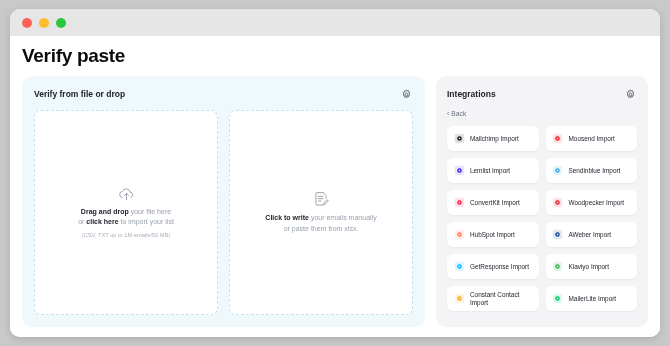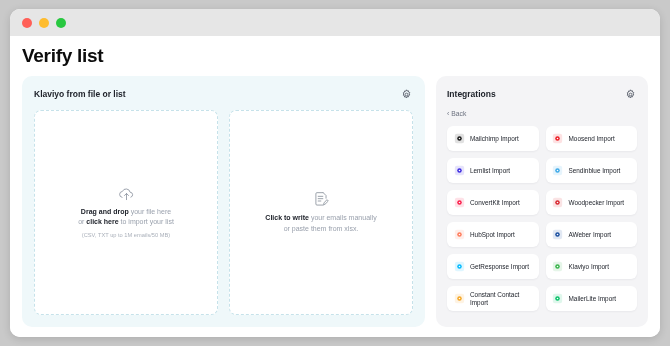--- a/index.html
+++ b/index.html
@@ -196,27 +196,27 @@
   <div class="titlebar">
     <div class="dots">
       <span class="dot" style="background:#ff5f57"></span>
       <span class="dot" style="background:#febc2e"></span>
       <span class="dot" style="background:#28c840"></span>
     </div>
   </div>
 
   <div class="page">
 
-    <div class="page-title">Verify list</div>
+    <div class="page-title">Verify paste</div>
 
     <div class="columns">
 
       <section class="verify-panel">
         <div class="panel-head">
-          <span class="panel-head-title">Klaviyo from file or list</span>
+          <span class="panel-head-title">Verify from file or drop</span>
           <span class="gear-btn">
             <svg width="11" height="11" viewBox="0 0 24 24" fill="none" stroke="#5d636f" stroke-width="2">
               <circle cx="12" cy="12" r="3"></circle>
               <path d="M12 1.8l1.3 2.6 2.9-.5.5 2.9 2.6 1.3-1.7 2.4 1.7 2.4-2.6 1.3-.5 2.9-2.9-.5L12 19.6l-1.3-2.6-2.9.5-.5-2.9L4.7 13.3 6.4 10.9 4.7 8.5l2.6-1.3.5-2.9 2.9.5z"></path>
             </svg>
           </span>
         </div>
 
         <div class="dropzones">
 

